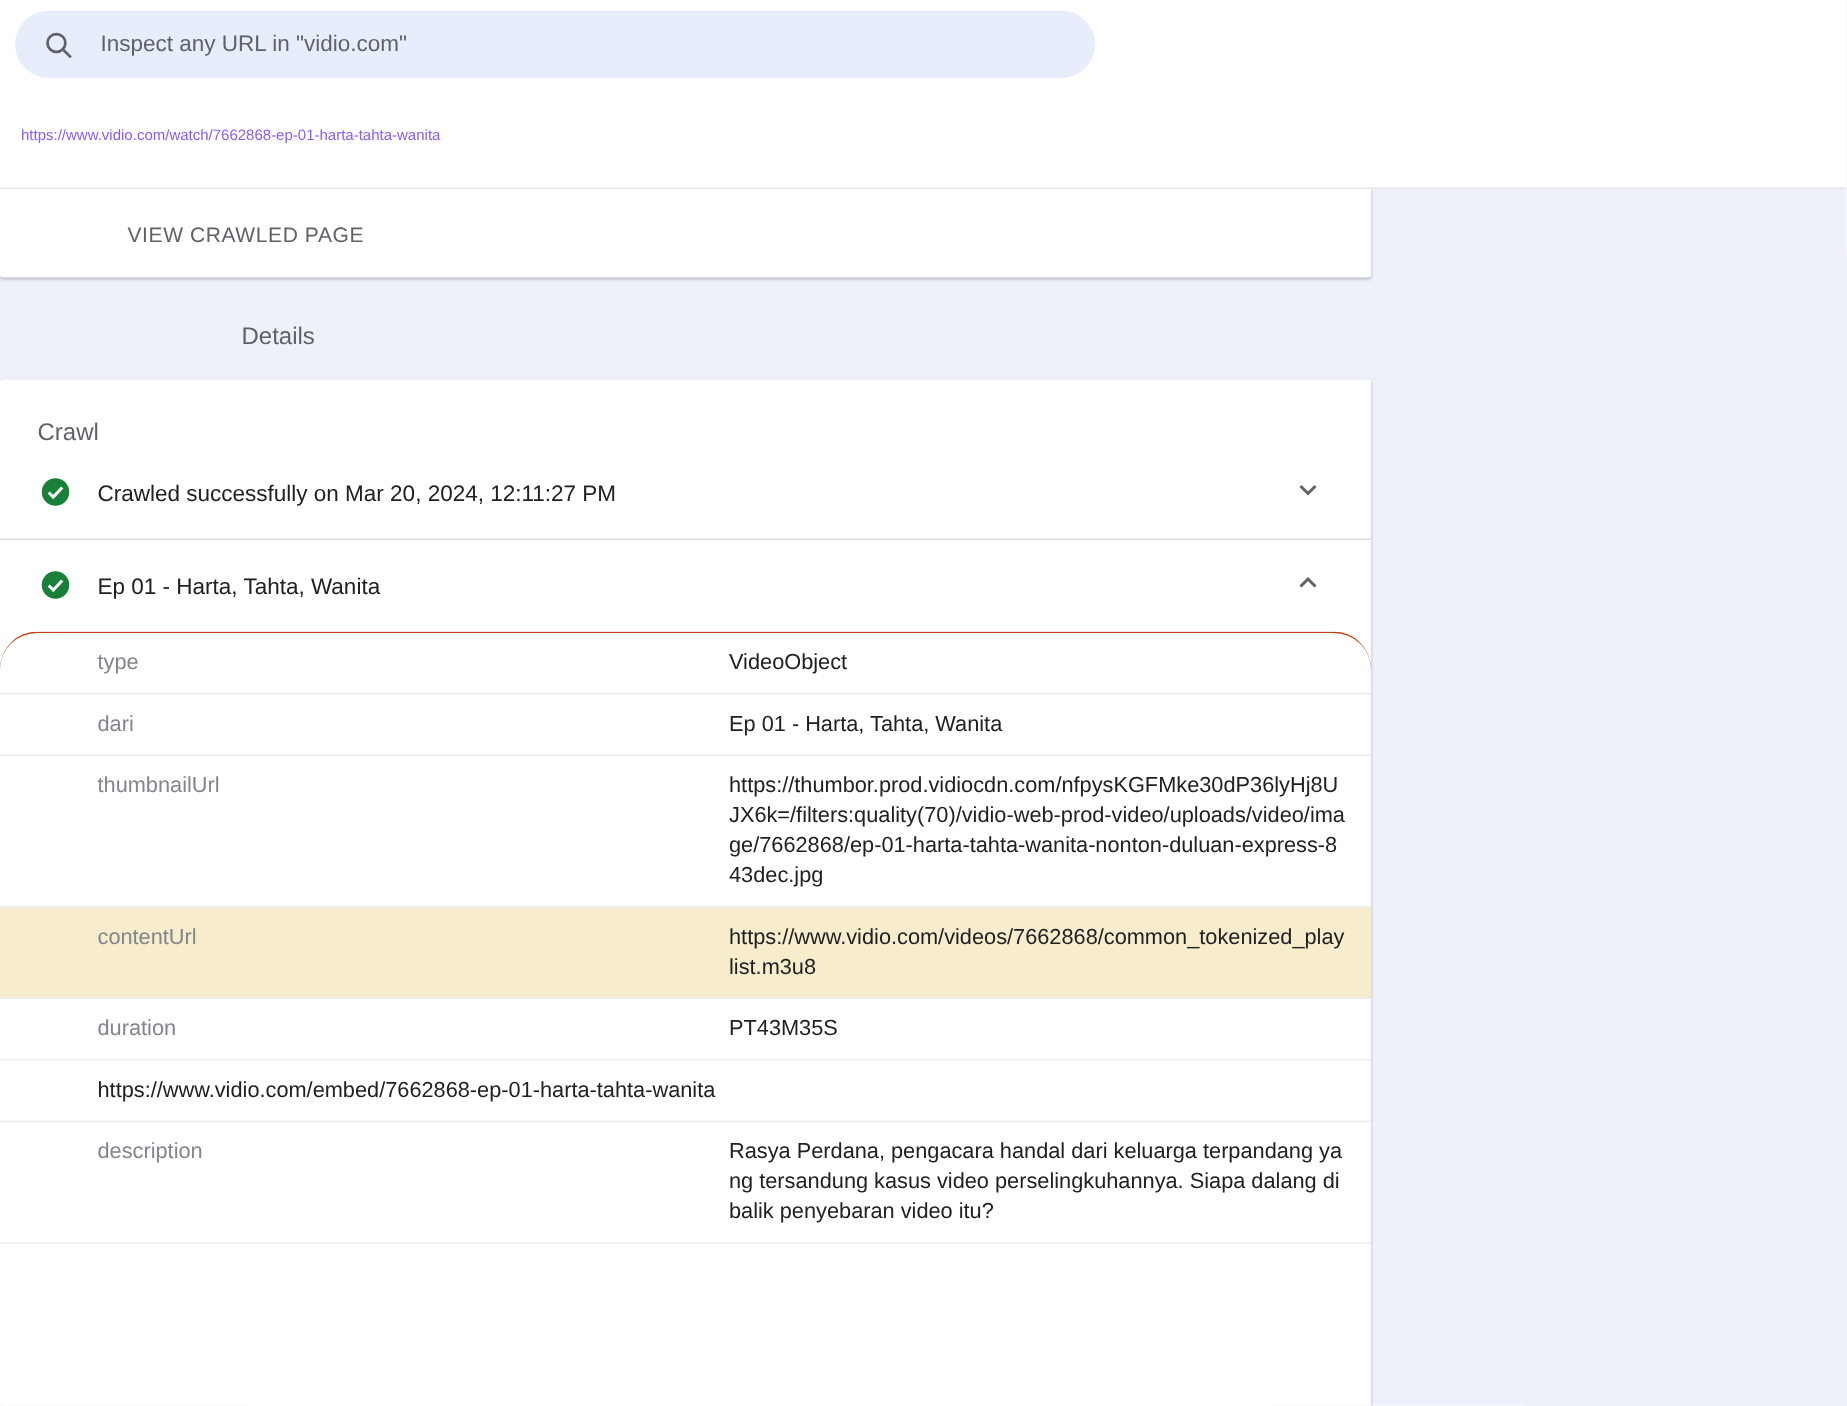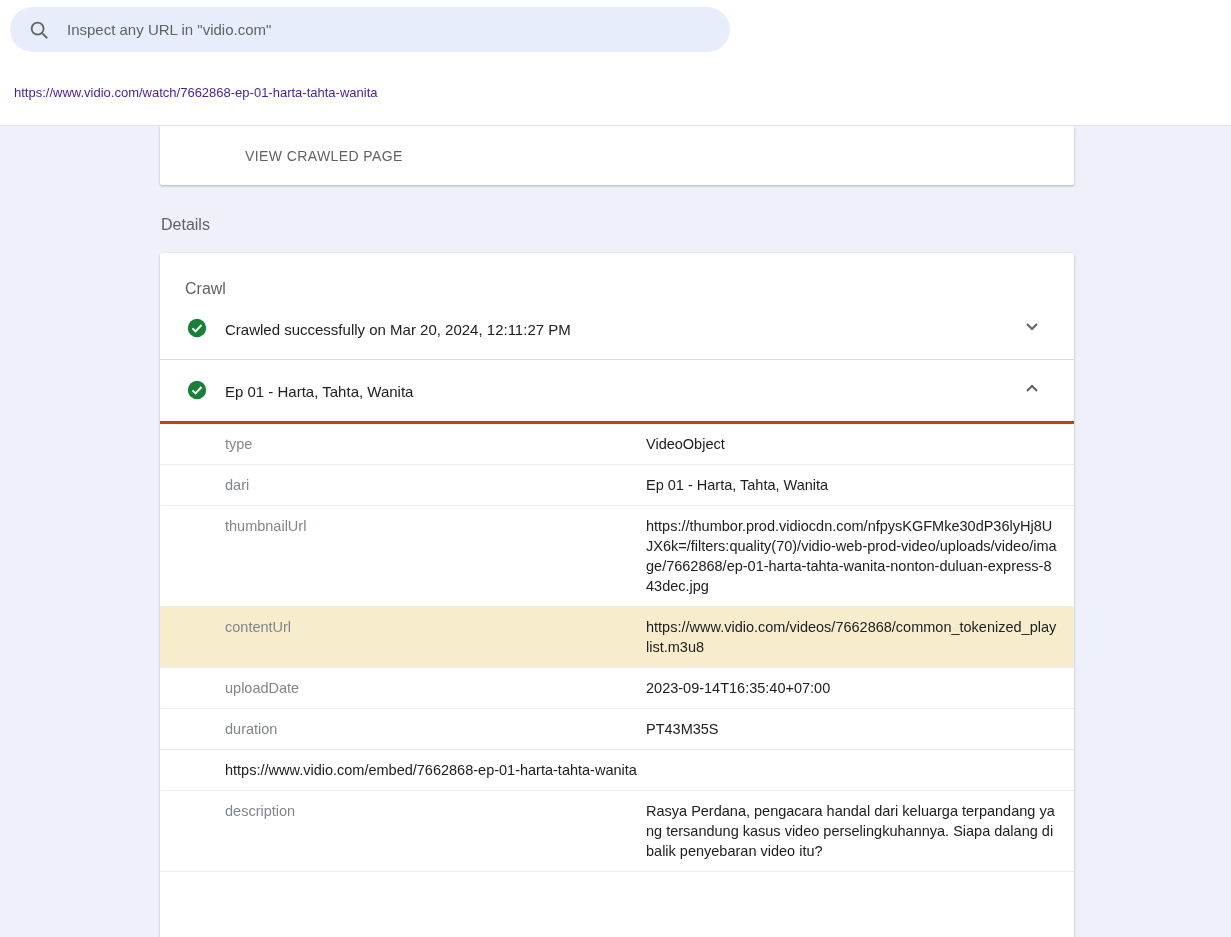--- a/index.html
+++ b/index.html
@@ -27,26 +27,26 @@
     padding: 0 16px 0 18px;
   }
   .search-icon { display: flex; margin-right: 15px; flex: none; }
   .search-input {
     flex: 1; border: none; outline: none; background: transparent;
     font-family: inherit; font-size: 15px; color: #202124;
   }
   .search-input::placeholder { color: #5f6368; opacity: 1; }
   .inspected-url {
     position: absolute; left: 14px; top: 85px;
-    font-size: 13px; color: #4c1d95;
+    font-size: 10px; color: #8b5cf6;
   }
 
   
   .card {
-    margin-left: 160px; width: 914px;
+    width: 914px;
     background: #ffffff;
     box-shadow: 0 1px 2px rgba(60,64,67,.25), 0 1px 3px rgba(60,64,67,.12);
   }
   .top-card {
     height: 59px;
     display: flex; align-items: center;
     border-radius: 0 0 2px 2px;
   }
   .text-button {
     margin-left: 85px;
@@ -73,21 +73,21 @@
     display: flex; align-items: flex-end;
     padding: 16px 30px 21px 27px;
     cursor: pointer;
   }
   .check-icon { display: flex; flex: none; margin-right: 18px; }
   .status-text { flex: 1; font-size: 15px; color: #202124; }
   .chevron { display: flex; flex: none; cursor: pointer; }
   .divider { height: 1px; background: #dadce0; width: 100%; }
 
   
-  .prop-table { border-top: 3px solid #c2410c; }
+  .prop-table { border-top: 1px solid #c2410c; border-radius: 25px; }
   .prop-row {
     display: flex;
     padding: 10px 16px 10px 65px;
     border-bottom: 1px solid #ebedf0;
     font-size: 14.5px; line-height: 20px;
   }
   .prop-row.highlight { background: var(--row-highlight, #f7edcd); justify-content: center; }
   .prop-key { width: 421px; flex: none; color: #80868b; padding-right: 12px; }
   .prop-value { flex: 1; color: #202124; word-break: break-all; }
 </style>
@@ -166,24 +166,20 @@
   <div class="prop-row">
     <div class="prop-key">thumbnailUrl</div>
     <div class="prop-value">https://thumbor.prod.vidiocdn.com/nfpysKGFMke30dP36lyHj8UJX6k=/filters:quality(70)/vidio-web-prod-video/uploads/video/image/7662868/ep-01-harta-tahta-wanita-nonton-duluan-express-843dec.jpg</div>
   </div>
 
   <div class="prop-row highlight">
     <div class="prop-key">contentUrl</div>
     <div class="prop-value">https://www.vidio.com/videos/7662868/common_tokenized_playlist.m3u8</div>
   </div>
 
-  <div class="prop-row">
-    <div class="prop-key">uploadDate</div>
-    <div class="prop-value">2023-09-14T16:35:40+07:00</div>
-  </div>
 
   <div class="prop-row">
     <div class="prop-key">duration</div>
     <div class="prop-value">PT43M35S</div>
   </div>
 
   <div class="prop-row">
     <div class="prop-value">https://www.vidio.com/embed/7662868-ep-01-harta-tahta-wanita</div>
   </div>
 

